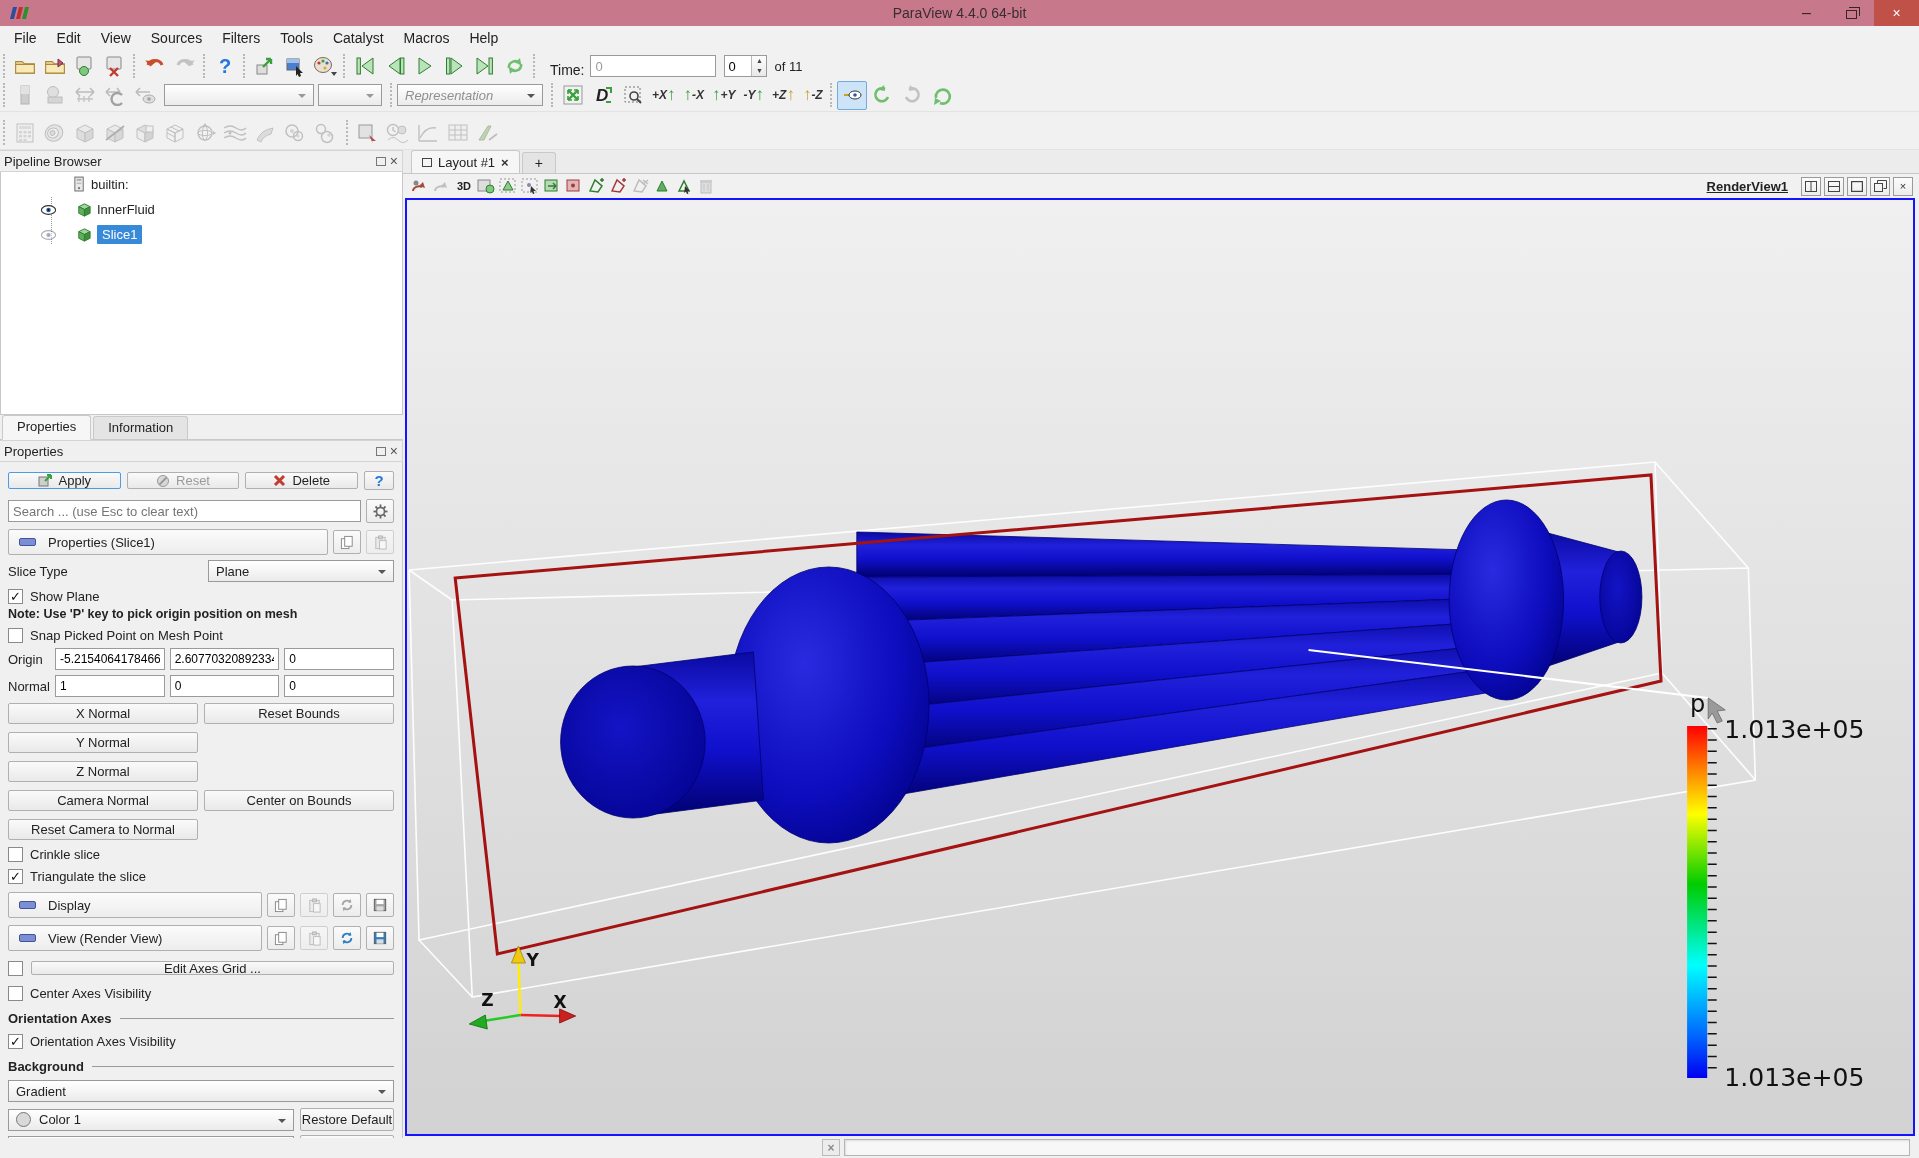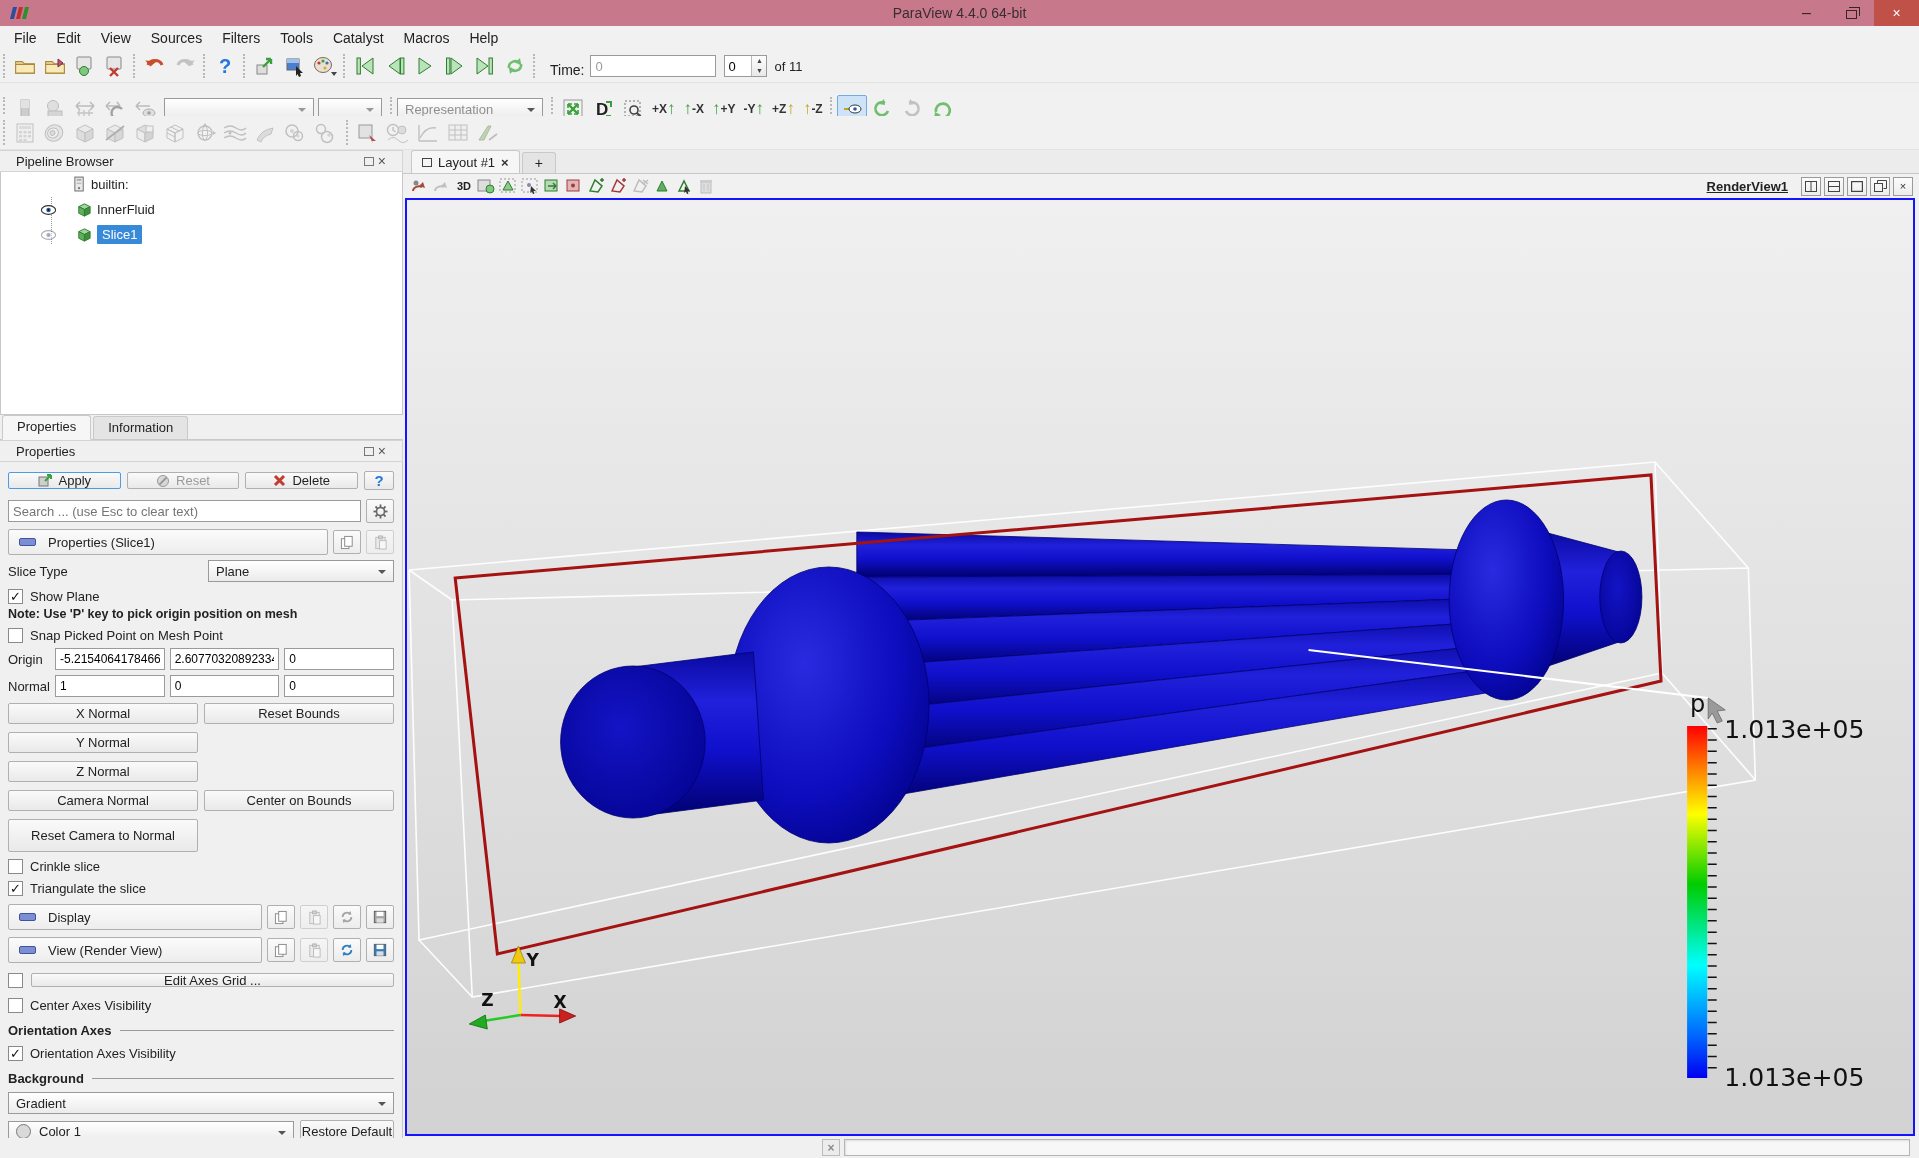--- a/index.html
+++ b/index.html
@@ -16,42 +16,42 @@
   .restore-glyph { width:11px; height:9px; border:1px solid #332529; position:relative; background:transparent; margin-top:3px;}
   .restore-glyph::before { content:""; position:absolute; left:2px; top:-4px; width:10px; height:8px; border:1px solid #332529; border-bottom:none; border-left:none;}
 
   
   .menubar { position:absolute; left:0; top:26px; width:1919px; height:24px; background:#f1f1f1; display:flex; align-items:center; padding-left:4px; font-size:14px; }
   .menu { padding:2px 10px; }
 
   
   .toolbar { position:absolute; left:0; width:1919px; background:#f1f1f1; display:flex; align-items:center; border-bottom:1px solid #e3e3e3; }
   .row1 { top:50px; height:33px; }
-  .row2 { top:93px; height:33px; }
+  .row2 { top:79px; height:33px;font-style:italic; }
   .row3 { top:116px; height:34px; }
   .handle { align-self:stretch; margin:4px 3px; border-left:2px dotted #b8b8b8; width:4px; }
   .tbtn { width:30px; height:29px; display:flex; align-items:center; justify-content:center; flex:none; }
   .tbtn.hl { background:#cde3f7; border:1px solid #74aadd; border-radius:2px; }
   .qmark { color:#2277dd; font-weight:bold; font-size:20px; }
   .combo { height:22px; border:1px solid #9a9a9a; background:linear-gradient(#ffffff,#ebebeb); display:flex; align-items:center; padding:0 22px 0 7px; position:relative; flex:none; }
   .combo::after { content:""; position:absolute; right:7px; top:9px; border:4px solid transparent; border-top-color:#555; }
   .combo.dis::after { border-top-color:#999; }
   .gtxt { color:#8f8f8f; }
   .cam { display:flex; align-items:center; font-size:12px; font-weight:bold; color:#333; padding:0 4px; height:29px; flex:none; }
   .arrowg { color:#3aa13a; font-size:17px; font-weight:bold; }
   .arrowy { color:#c7a322; font-size:17px; font-weight:bold; }
   .tlabel { font-size:14px; margin:8px 6px 0 10px; }
   .tf { border:1px solid #9a9a9a; background:#fff; height:22px; padding:1px 4px; font-family:"Liberation Sans",sans-serif; font-size:13px; }
   .spinbox { display:flex; height:22px; border:1px solid #9a9a9a; background:#fff; }
   .spinbox input { border:none; width:26px; padding:1px 3px; font-size:13px; }
   .spinarrows { width:15px; border-left:1px solid #bbb; display:flex; flex-direction:column; background:linear-gradient(#fdfdfd,#e8e8e8);}
   .spinarrows span { flex:1; font-size:7px; color:#444; text-align:center; line-height:10px; }
 
   
-  .dockhdr { position:relative; height:22px; background:#f0f0f0; border:1px solid #d4d4d4; border-left:none; display:flex; align-items:center; padding:0 16px; font-size:13px; }
+  .dockhdr { position:relative; height:22px; background:#f0f0f0; border:1px solid #d4d4d4; border-left:none; display:flex; align-items:center; padding:0 4px; font-size:13px; }
   .dockbtns { margin-left:auto; display:flex; gap:4px; align-items:center; }
   .float-glyph { width:10px; height:9px; border:1px solid #777; display:inline-block; }
   .dockx { color:#555; font-size:14px; line-height:10px; }
   .left { position:absolute; left:0; top:150px; width:403px; height:988px; background:#f0f0f0; }
   .tree { height:243px; background:#fff; border:1px solid #c8c8c8; border-top:none; position:relative;padding-left:32px; }
   .trow { display:flex; align-items:center; height:25px; position:relative; }
   .eyecol { width:30px; display:flex; justify-content:center; flex:none; }
   .treeline-v { position:absolute; left:50px; top:25px; height:47px; border-left:1px dotted #9a9a9a; }
   .itemlabel { margin-left:5px; font-size:13px; }
   .sel { background:#3889d8; color:#fff; padding:2px 5px; border-radius:1px; }
@@ -679,21 +679,21 @@
 
     <div style="display:grid;grid-template-columns:1fr 1fr;gap:8px 6px;margin-bottom:5px">
       <div class="btn" style="height:21px">X Normal</div>
       <div class="btn" style="height:21px">Reset Bounds</div>
       <div class="btn" style="height:21px">Y Normal</div>
       <div></div>
       <div class="btn" style="height:21px">Z Normal</div>
       <div></div>
       <div class="btn" style="height:21px">Camera Normal</div>
       <div class="btn" style="height:21px">Center on Bounds</div>
-      <div class="btn" style="height:33px">Reset Camera to Normal</div>
+      <div class="btn" style="height:21px">Reset Camera to Normal</div>
       <div></div>
     </div>
     <div class="prow" style="height:18px;margin-bottom:4px">
       <span class="cb"></span>
         <span class="cblabel">Crinkle slice</span>
     </div>
     <div class="prow" style="height:18px;margin-bottom:7px">
       <span class="cb">✓</span>
         <span class="cblabel">Triangulate the slice</span>
     </div>

